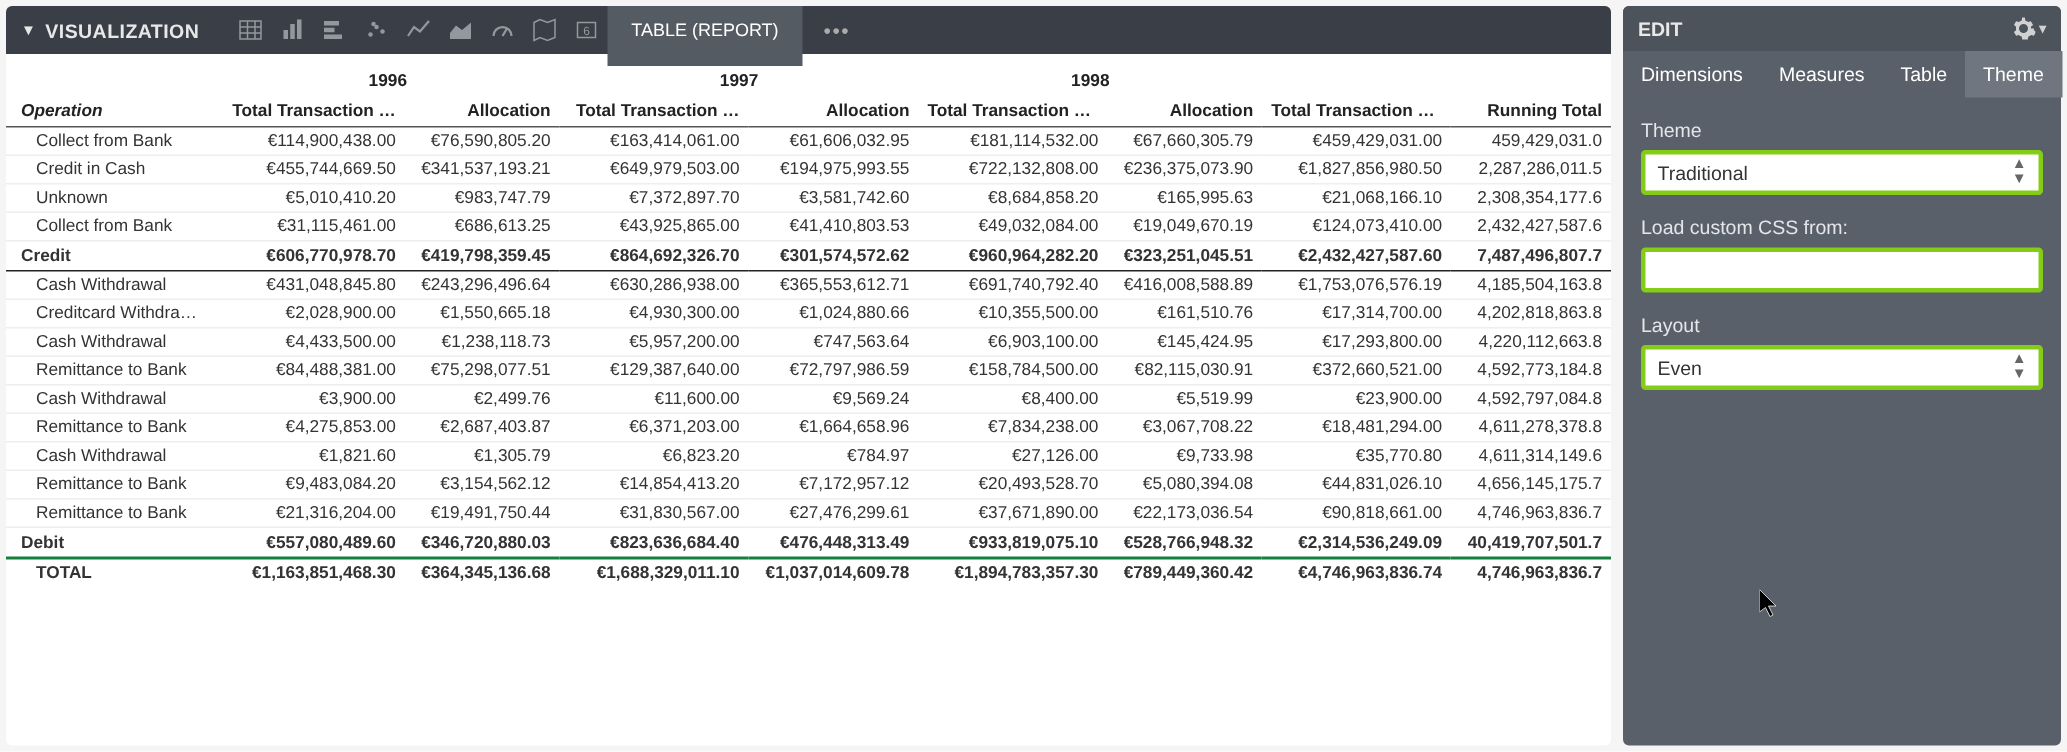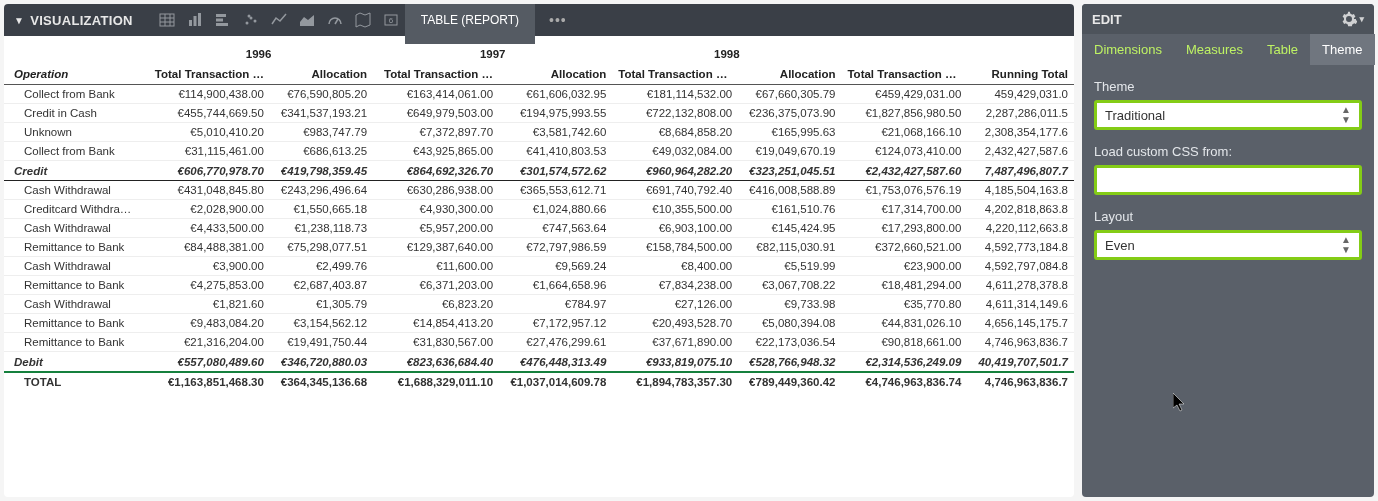--- a/index.html
+++ b/index.html
@@ -110,21 +110,20 @@
   .hdr-row th:first-child { text-align: left; padding-left: 10px; font-style: italic; }
   tbody td {
     padding: 3px 6px;
     border-bottom: 1px solid #eee;
     text-align: right;
     white-space: nowrap;
   }
   tbody td:first-child { text-align: left; padding-left: 20px; }
   tr.subtotal td {
     font-weight: 700;
-    font-style: italic;
     border-top: 1px solid #222;
     border-bottom: 1px solid #222;
     padding-top: 4px;
   }
   tr.subtotal td:first-child { padding-left: 10px; }
   tr.grand td {
     font-weight: 700;
     border-top: 2px solid #15803d;
     border-bottom: none;
   }
@@ -152,21 +151,21 @@
   }
   .gear { cursor: pointer; opacity: 0.85; display:flex; align-items:center;}
   .gear svg { width:16px; height:16px; fill:#e8e8e8;}
   .right-tabs {
     display: flex;
     background: #5a6069;
   }
   .rt {
     padding: 8px 12px;
     cursor: pointer;
-    color: #bef264;
+    color: #ffffff;
     font-size: 13px;
   }
   .rt.active {
     background: #70767f;
     color: #fff;
   }
   .right-body {
     padding: 14px 12px;
     display: flex;
     flex-direction: column;

